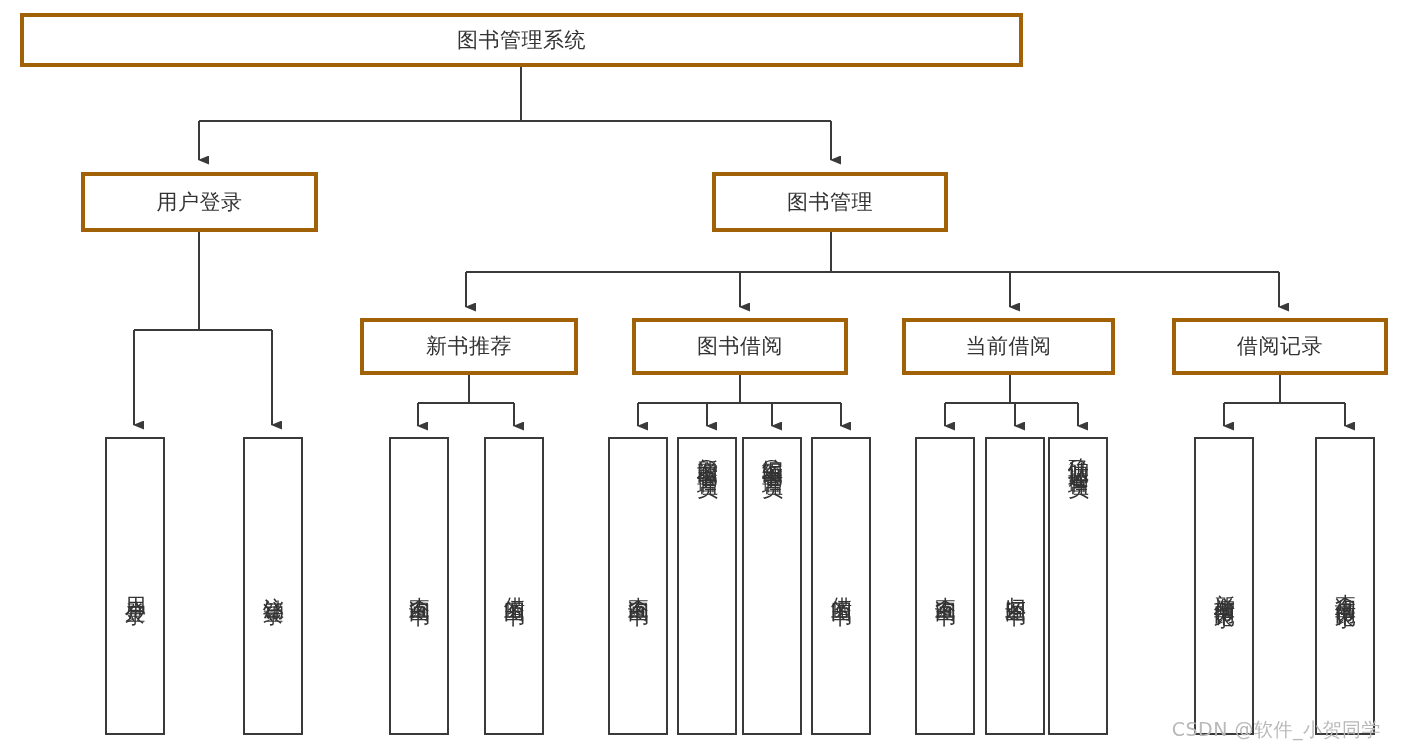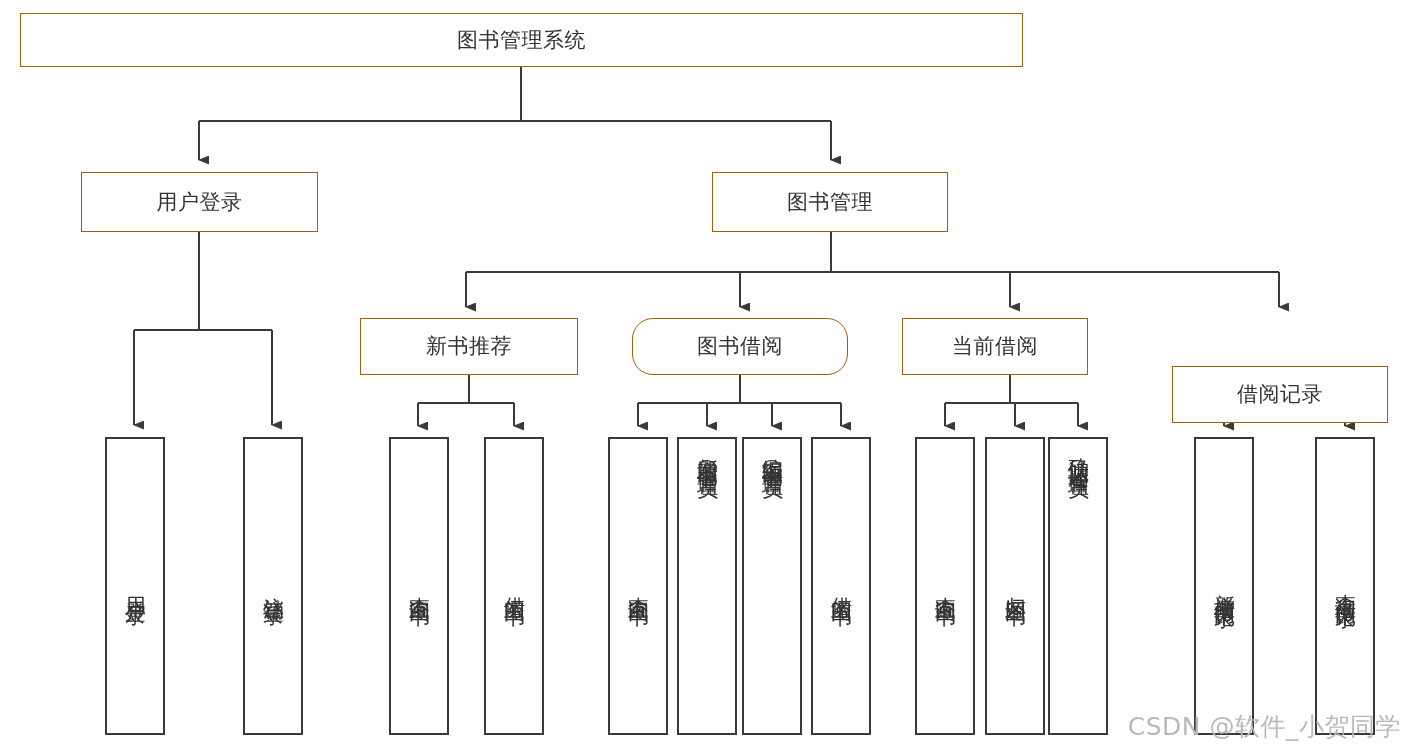--- a/index.html
+++ b/index.html
@@ -23,21 +23,21 @@
     position: absolute;
     top: 0;
     left: 0;
     width: 1405px;
     height: 747px;
   }
   .node-box {
     position: absolute;
     box-sizing: border-box;
     background: #ffffff;
-    border: 1px solid #a16207;
+    border: 4px solid #a16207;
     display: flex;
     align-items: center;
     justify-content: center;
   }
   .node-label {
     color: #333333;
     font-size: 21px;
     line-height: 1.05;
     letter-spacing: 0.5px;
     white-space: nowrap;
@@ -62,24 +62,24 @@
     writing-mode: vertical-rl;
     text-orientation: upright;
     letter-spacing: 3px;
     line-height: 1;
     white-space: nowrap;
     user-select: none;
     padding: 2px 0;
   }
   .watermark {
     position: absolute;
-    right: 4px;
+    right: 24px;
     bottom: 4px;
     color: #b9b9b9;
-    font-size: 25px;
+    font-size: 19px;
     letter-spacing: 0.5px;
     user-select: none;
     white-space: nowrap;
     margin-top: 8px;
   }
 </style>
 </head>
 <body>
 
 <div id="diagram-root">
@@ -146,29 +146,29 @@
   </div>
 
   <div class="node-box" style="left:712px; top:172px; width:236px; height:60px;text-align:right;">
     <span class="node-label">图书管理</span>
   </div>
 
   <div class="node-box" style="left:360px; top:318px; width:218px; height:57px;font-family:Liberation Serif, serif;">
     <span class="node-label">新书推荐</span>
   </div>
 
-  <div class="node-box" style="left:632px; top:318px; width:216px; height:57px;border-radius:21px;">
+  <div class="node-box" style="left:632px; top:318px; width:216px; height:57px;">
     <span class="node-label">图书借阅</span>
   </div>
 
-  <div class="node-box" style="left:902px; top:318px; width:186px; height:57px;">
+  <div class="node-box" style="left:902px; top:318px; width:213px; height:57px;">
     <span class="node-label">当前借阅</span>
   </div>
 
-  <div class="node-box" style="left:1172px; top:318px; width:216px; height:57px;margin-top:48px;">
+  <div class="node-box" style="left:1172px; top:318px; width:216px; height:57px;">
     <span class="node-label">借阅记录</span>
   </div>
 
   <div class="leaf-box" style="left:105px; top:437px; width:60px; height:298px;">
     <span class="leaf-label">用户登录</span>
   </div>
   <div class="leaf-box" style="left:243px; top:437px; width:60px; height:298px;">
     <span class="leaf-label">注销登录</span>
   </div>
 

